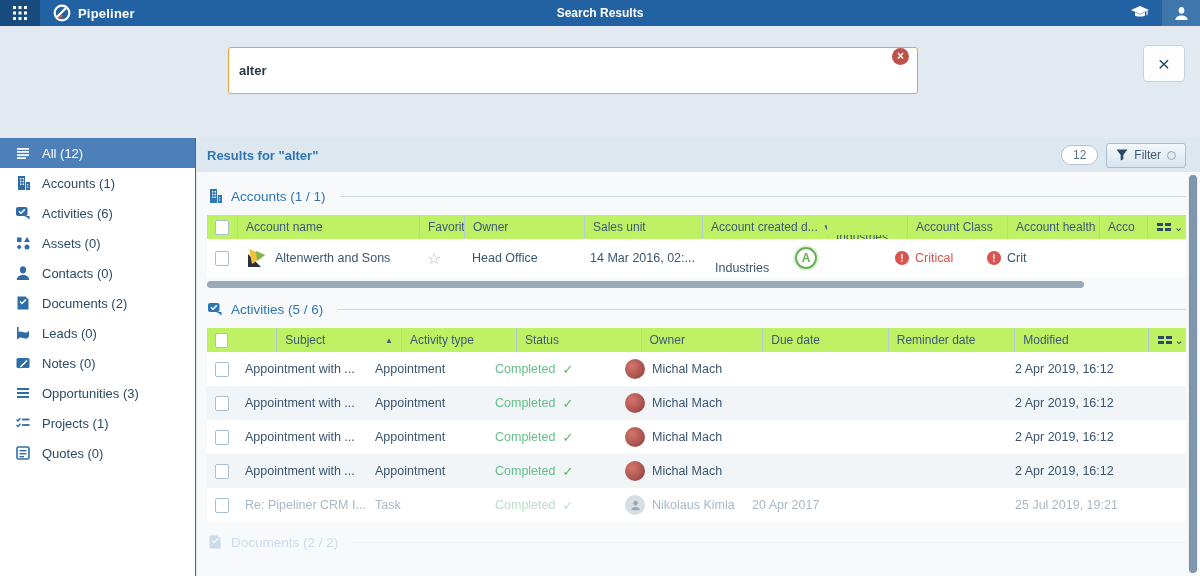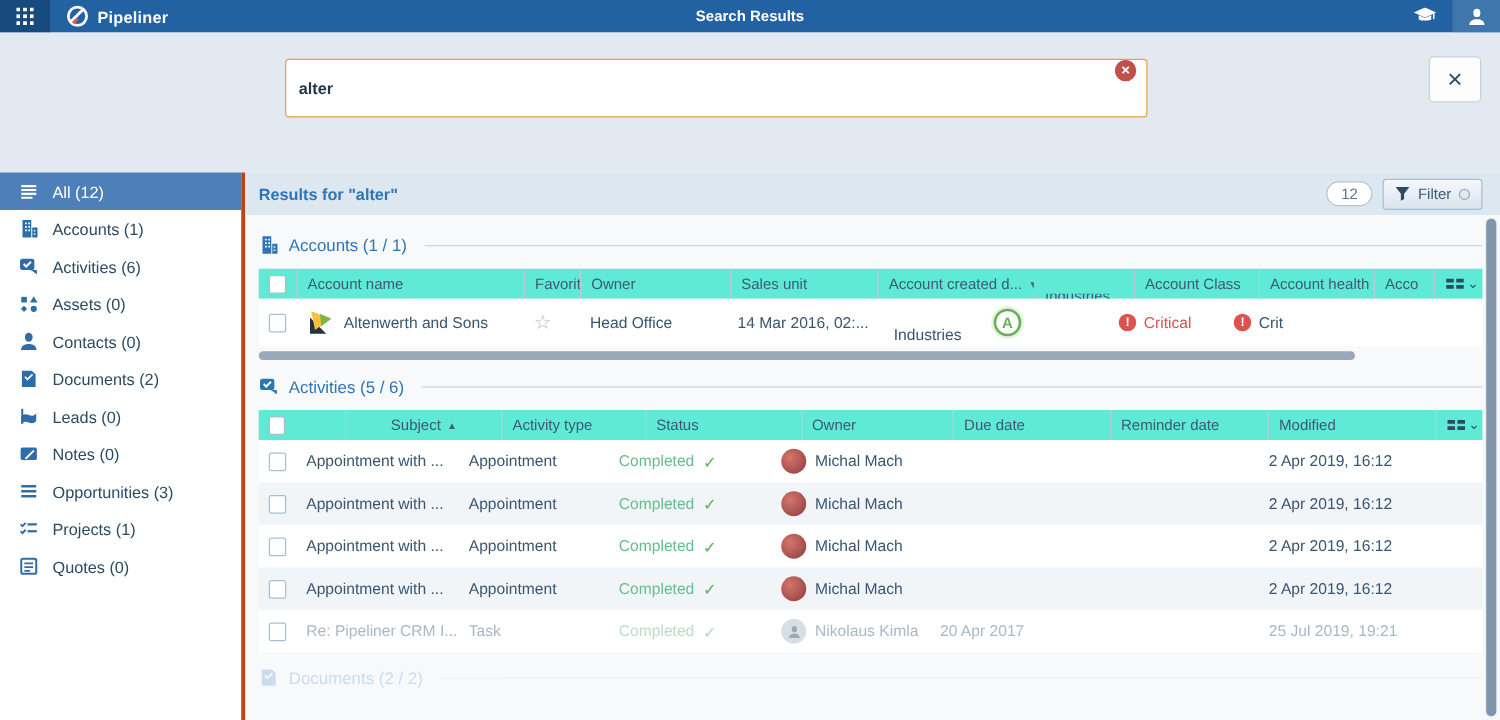--- a/index.html
+++ b/index.html
@@ -20,21 +20,21 @@
   .search-box { position:absolute; left:228px; top:21px; width:690px; height:47px; background:#fff; border:1px solid #e8a33d; border-radius:3px; display:flex; }
   .search-input { flex:1; border:none; outline:none; background:transparent; font-family:"Liberation Sans",sans-serif; font-size:13px; font-weight:bold; color:#25374a; padding:0 10px; }
   .clear-btn { width:17px; height:17px; margin-right:8px; border-radius:50%; background:#c0504a; color:#fff; font-size:12px; font-weight:bold; line-height:16px; text-align:center; cursor:pointer; flex:none; }
   .close-search { position:absolute; left:1143px; top:19px; width:42px; height:37px; background:#fdfdfe; border:1px solid #c5d3e0; border-radius:4px; color:#2c4a63; font-size:21px; display:flex; align-items:center; justify-content:center; cursor:pointer; }
   .archived-row { position:absolute; left:230px; top:62px; display:flex; align-items:center; gap:8px; cursor:pointer; }
   .cb { width:15px; height:15px; background:#fff; border:1px solid #9fb3c4; border-radius:2px; flex:none; }
   .archived-label { font-size:12.5px; color:#33516b; }
   .info-badge { width:15px; height:15px; border-radius:50%; background:#2e75b6; color:#fff; font-size:10px; font-weight:bold; text-align:center; line-height:15px; font-style:italic; }
 
   
-  .sidebar { position:absolute; top:138px; left:0; width:196px; bottom:0; background:#fff; border-right:3px solid #c2410c; }
+  .sidebar { position:absolute; top:138px; left:0; width:196px; bottom:0; background:#fff; border-right:1px solid #c2410c; }
   .sb-item { height:30px; display:flex; align-items:center; gap:11px; padding-left:15px; cursor:pointer; color:#2c4a63; font-size:13px; }
   .sb-item svg { fill:#2f6da8; flex:none; }
   .sb-item.sel { background:#4d80b8; color:#fff; }
   .sb-item.sel svg { fill:#fff; }
 
   
   .results { position:absolute; top:138px; left:197px; right:0; bottom:0; background:#f7f9fb; }
   .results-header { height:34px; background:#dde7f0; display:flex; align-items:center; padding:0 14px 0 10px; }
   .results-title { color:#2e75b6; font-size:13px; font-weight:bold; }
   .rh-right { margin-left:auto; display:flex; align-items:center; gap:8px; }
@@ -44,21 +44,21 @@
   .filter-dot { width:9px; height:9px; border-radius:50%; background:#e4e9ee; border:1px solid #9aa9b6; }
 
   .content { position:absolute; top:34px; left:0; right:14px; bottom:0; padding-left:10px; overflow:hidden; }
 
   .sect-head { display:flex; align-items:center; gap:8px; margin-top:13px; height:22px; }
   .sect-head svg { fill:#2e75b6; flex:none; }
   .sect-title { color:#2e75b6; font-size:13.5px; white-space:nowrap; }
   .sect-line { flex:1; border-top:1px solid #ccd9e5; margin-left:6px; }
 
   .tbl { width:985px; margin-top:8px; }
-  .thead { display:flex; background:#5eead4; height:24px; }
+  .thead { display:flex; background:#bef264; height:24px; }
   .thead .cell { font-size:12px; color:#3d5a76; border-left:1px solid #b8cbdb; }
   .thead .cell:first-child { border-left:none; }
   .cell { display:flex; align-items:center; padding:0 8px; overflow:hidden; white-space:nowrap; }
   .trow { display:flex; background:#fff; height:38px; font-size:12.5px; color:#3a5570; }
   .arow { display:flex; height:34px; font-size:12.5px; color:#3a5570; background:#fff; }
   .arow.alt { background:#f2f5f8; }
   .sort { font-size:8px; margin-left:5px; color:#44607c; }
 
   
   .ac0{width:30px;justify-content:center;} .ac1{width:182px;} .ac2{width:45px;} .ac3{width:120px;}
@@ -360,21 +360,21 @@
         </svg>
       <span class="sect-title">Activities (5 / 6)</span>
       <span class="sect-line"></span>
     </div>
 
     <div class="tbl">
       <div class="thead">
         <span class="cell vc0">
             <span class="row-cb"></span>
           </span>
-        <span class="cell vc1" style="justify-content:center;margin-left:40px;">
+        <span class="cell vc1" style="justify-content:space-between;margin-left:40px;">
             <span>Subject</span>
             <span class="sort">▲</span>
           </span>
         <span class="cell vc2">
             <span>Activity type</span>
           </span>
         <span class="cell vc3">
             <span>Status</span>
           </span>
         <span class="cell vc4">

